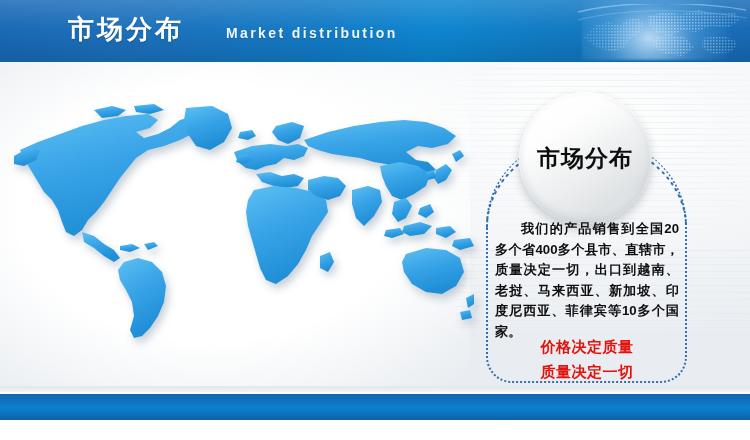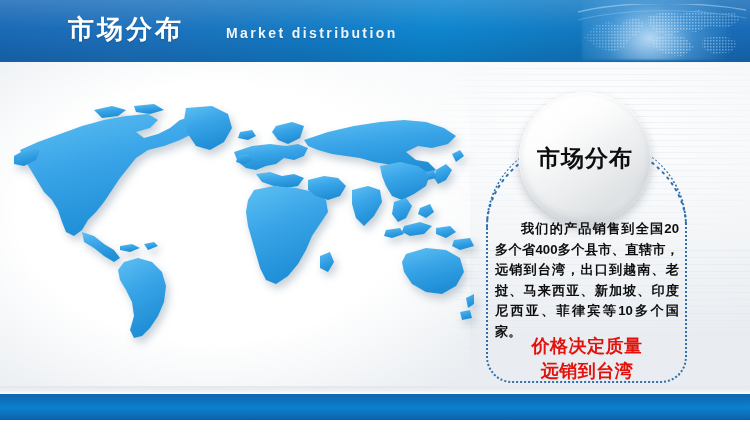--- a/index.html
+++ b/index.html
@@ -218,21 +218,21 @@
     text-indent: 26px;
     text-align: justify;
     text-justify: inter-character;
   }
   .slogan {
     position: absolute;
     left: 492px;
     top: 334px;
     width: 190px;
     text-align: center;
-    font-size: 18px;
+    font-size: 15px;
     line-height: 25px;
     font-weight: 700;
     color: #e2120c;
     letter-spacing: 0.5px;
   }
 
   
   .bottom-gap {
     position: absolute;
     left: 0; top: 386px;
@@ -376,24 +376,24 @@
   <div class="dotted-top">
     <svg width="201" height="90" viewBox="0 0 201 90" xmlns="http://www.w3.org/2000/svg" aria-hidden="true">
       <path d="M1,89 L1,88 C1,44 45,2 100,2 C155,2 200,44 200,88 L200,89" fill="none" stroke="#2f6fae" stroke-width="2" stroke-linecap="round" stroke-dasharray="1.5 5.5"></path>
     </svg>
   </div>
 
   <div class="badge">
     <span class="badge-text">市场分布</span>
   </div>
 
-  <div class="body-text">我们的产品销售到全国20多个省400多个县市、直辖市，远销到台湾，出口到越南、老挝、马来西亚、新加坡、印度尼西亚、菲律宾等10多个国家。</div>
+  <div class="body-text">我们的产品销售到全国20多个省400多个县市、直辖市，质量决定一切，出口到越南、老挝、马来西亚、新加坡、印度尼西亚、菲律宾等10多个国家。</div>
 
   <div class="slogan">
     <div>价格决定质量</div>
-    <div>远销到台湾</div>
+    <div>质量决定一切</div>
   </div>
 
   <div class="bottom-gap"></div>
   <div class="bottom-bar"></div>
   <div class="bottom-white"></div>
 
 </div>
 
 </body></html>

